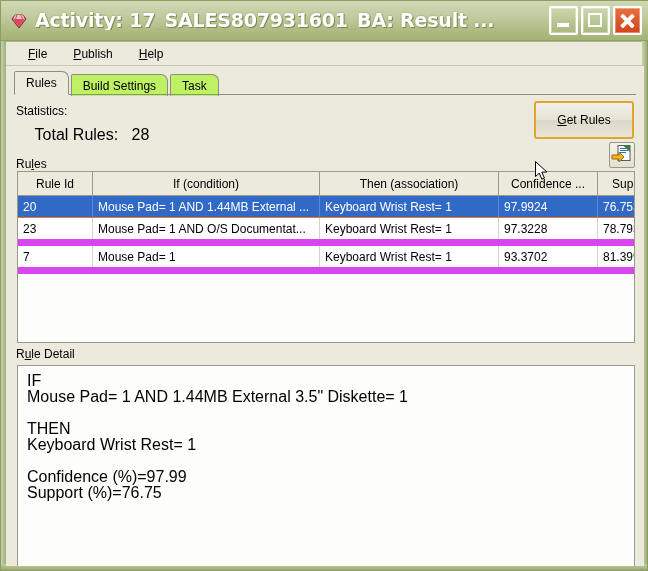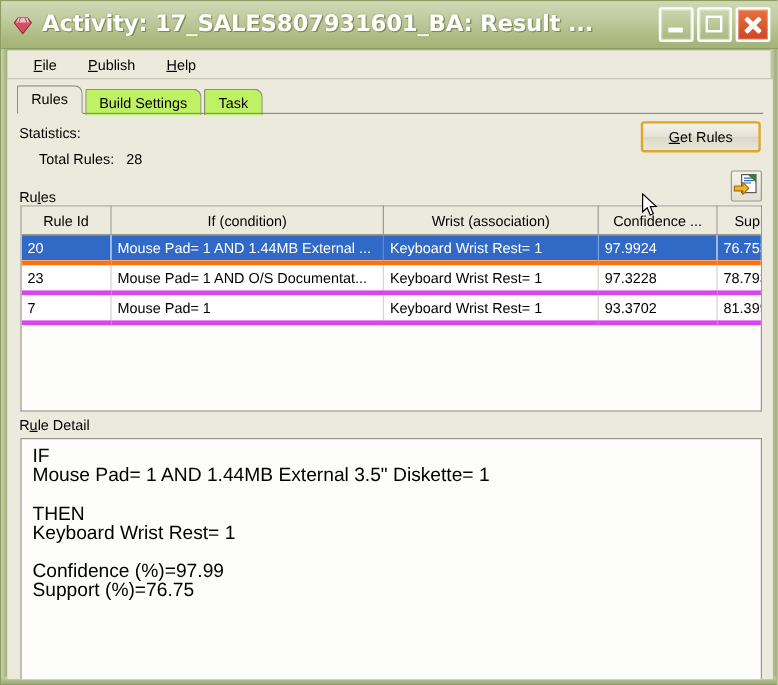--- a/index.html
+++ b/index.html
@@ -171,28 +171,28 @@
   }
 
   
   .stats-label {
     position: absolute; left: 10px; top: 38px;
     font-size: 12px;
     text-align: right;
   }
   .total-rules {
     position: absolute; left: 20px; top: 60px;
-    font-size: 12px;
+    font-size: 16px;
     white-space: pre;
     text-align: center;
   }
   .get-rules-btn {
     position: absolute;
     right: 10px; top: 35px;
-    width: 100px; height: 26px;
+    width: 100px; height: 38px;
     box-sizing: border-box;
     background: linear-gradient(to bottom,#f3f1ea 0%,#e6e2d6 48%,#dcd8c9 52%,#e9e6da 100%);
     border: 2px solid #e0a52b;
     border-radius: 3px;
     font-size: 12px;
     display: flex; align-items: center; justify-content: center;
     color: #000;
   }
 
   
@@ -236,33 +236,33 @@
     font-weight: normal;
     text-align: center;
     padding: 3px 5px;
     height: 17px;
     white-space: nowrap;
     overflow: hidden;
     color: #000;
   }
   table.rules th:first-child { border-left: none; }
   table.rules td {
-    border-bottom: 4px solid #d946ef;
+    border-bottom: 7px solid #d946ef;
     border-right: 1px solid #d6d3ca;
     padding: 2px 5px;
     height: 17px;
     white-space: nowrap;
     overflow: hidden;
     text-overflow: clip;
     background: #ffffff;
   }
   tr.selected td {
     background: #3169c6;
     color: #ffffff;
-    border-bottom: 4px solid #f97316;
+    border-bottom: 1px solid #f97316;
     border-right: 1px solid #5c8ad6;
   }
   .col-id   { width: 64px; }
   .col-if   { width: 216px; }
   .col-then { width: 168px; }
   .col-conf { width: 88px; }
   .col-supp { width: 82px; }
 
   
   .detail-label {
@@ -365,21 +365,21 @@
         <polygon points="2,12 9,12 9,9 14,14 9,19 9,16 2,16" fill="#f5b320" stroke="#9a6d06" stroke-width="1" stroke-linejoin="round"></polygon>
       </svg>
     </div>
 
     <div class="table-wrap">
       <table class="rules">
         <thead>
           <tr>
             <th class="col-id">Rule Id</th>
             <th class="col-if">If (condition)</th>
-            <th class="col-then">Wrist (association)</th>
+            <th class="col-then">Then (association)</th>
             <th class="col-conf">Confidence ...</th>
             <th class="col-supp">Support (%)</th>
           </tr>
         </thead>
         <tbody>
           <tr class="selected">
             <td>20</td>
             <td>Mouse Pad= 1 AND 1.44MB External ...</td>
             <td>Keyboard Wrist Rest= 1</td>
             <td>97.9924</td>

